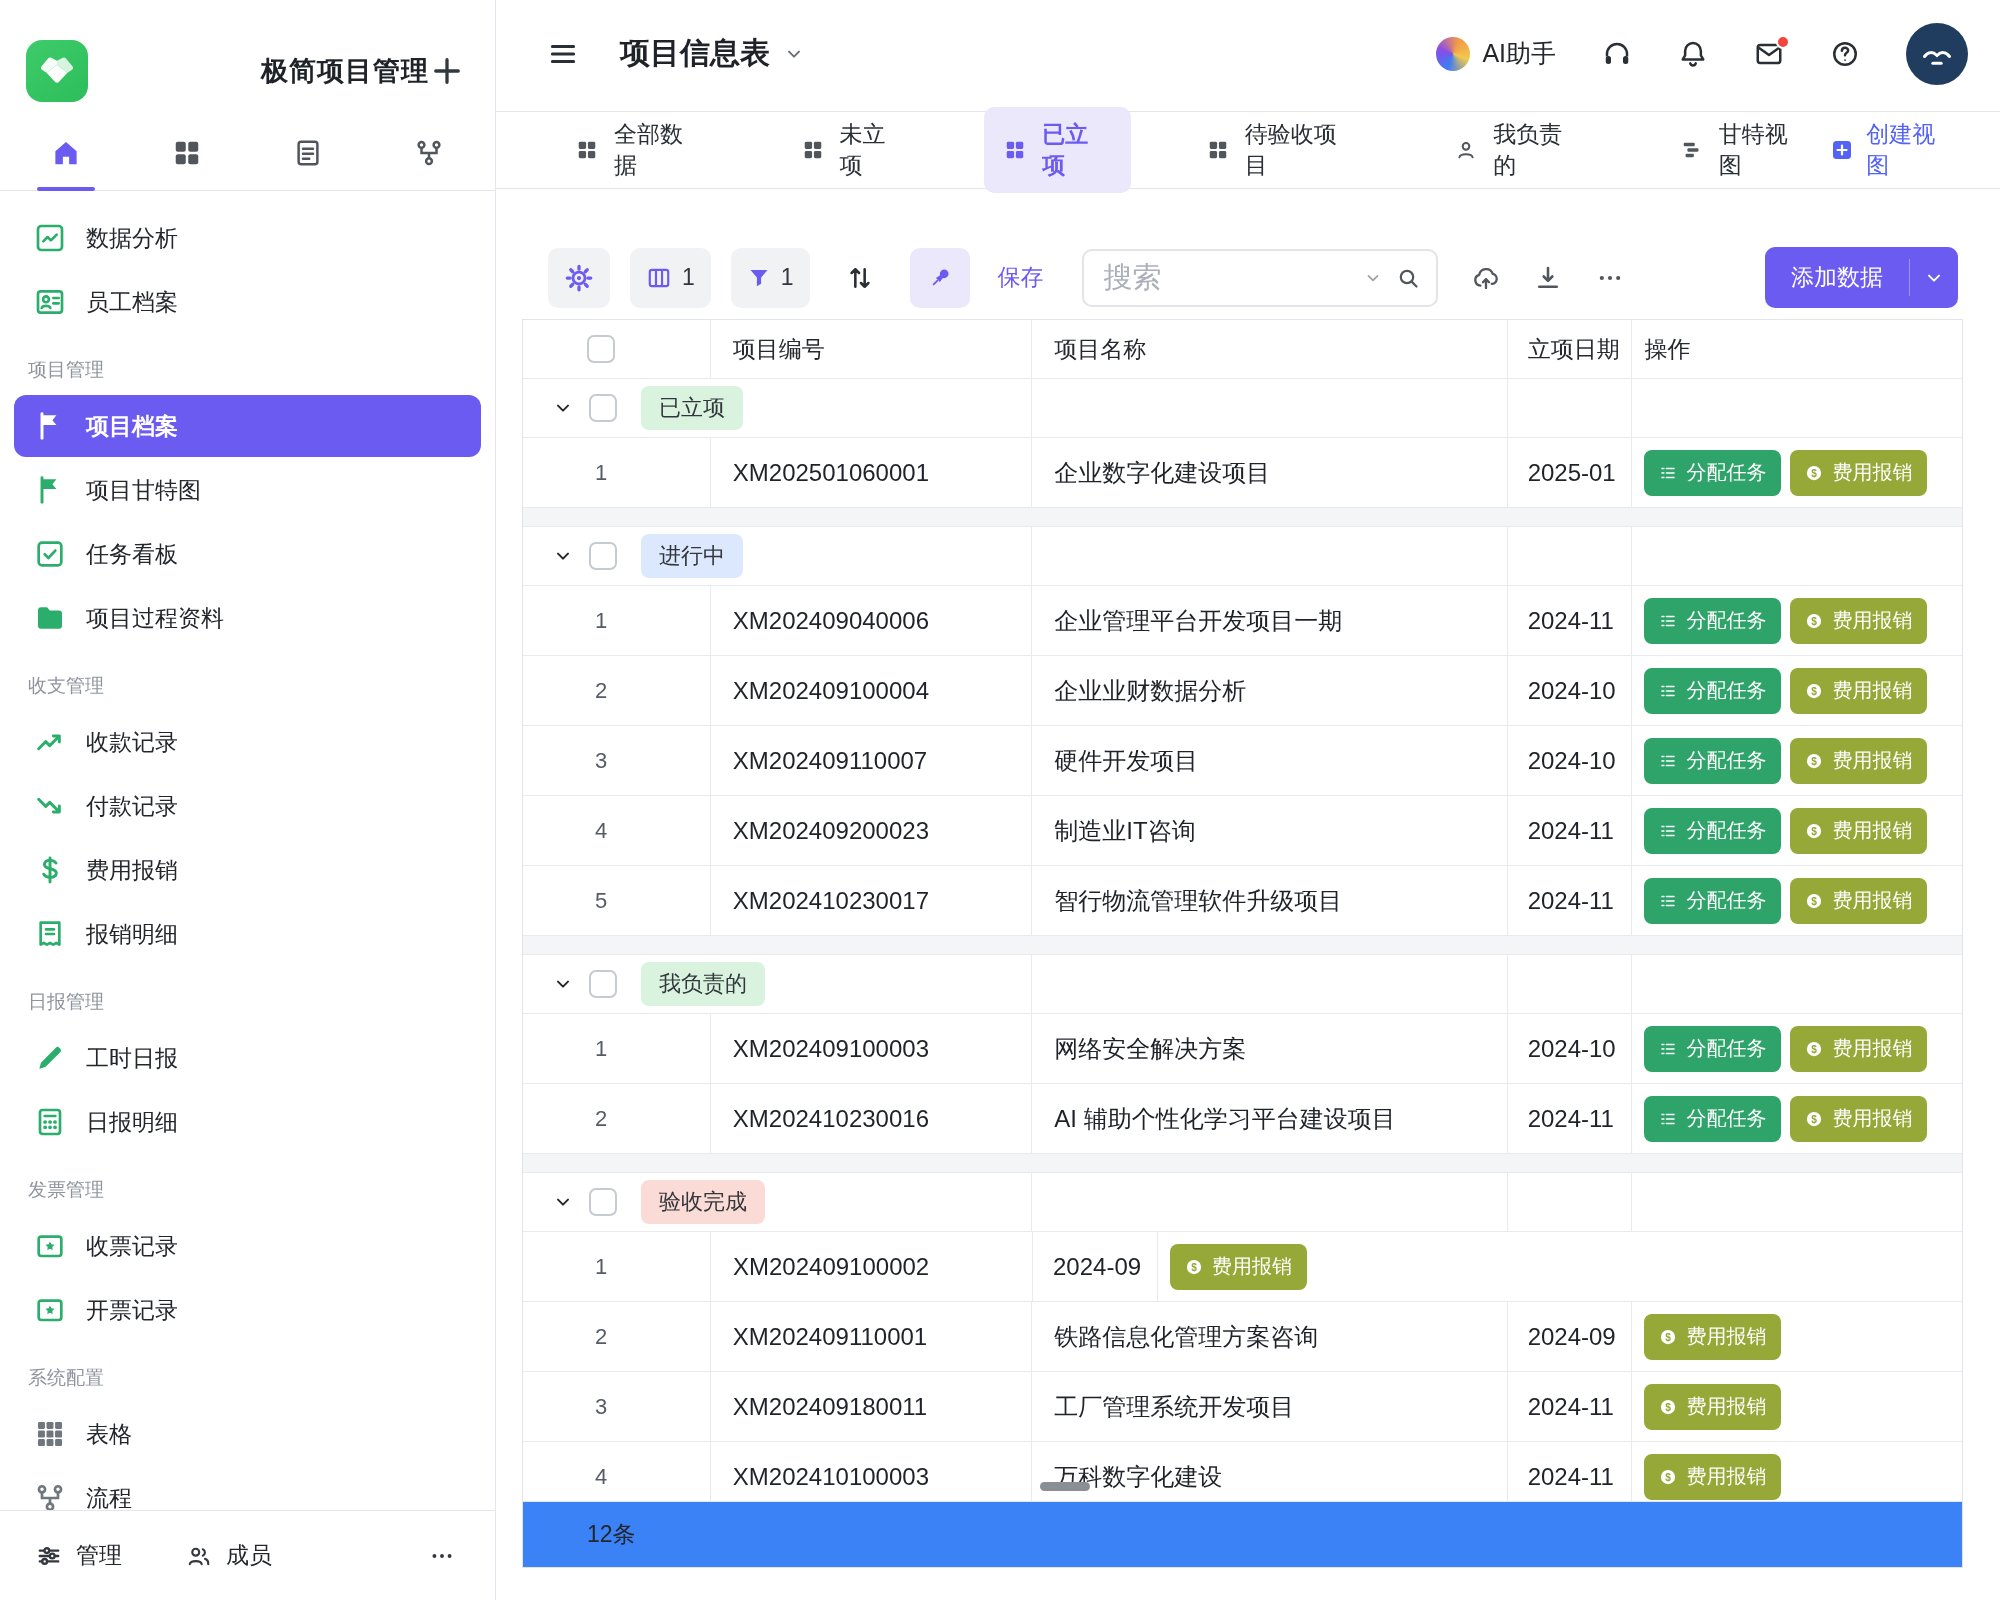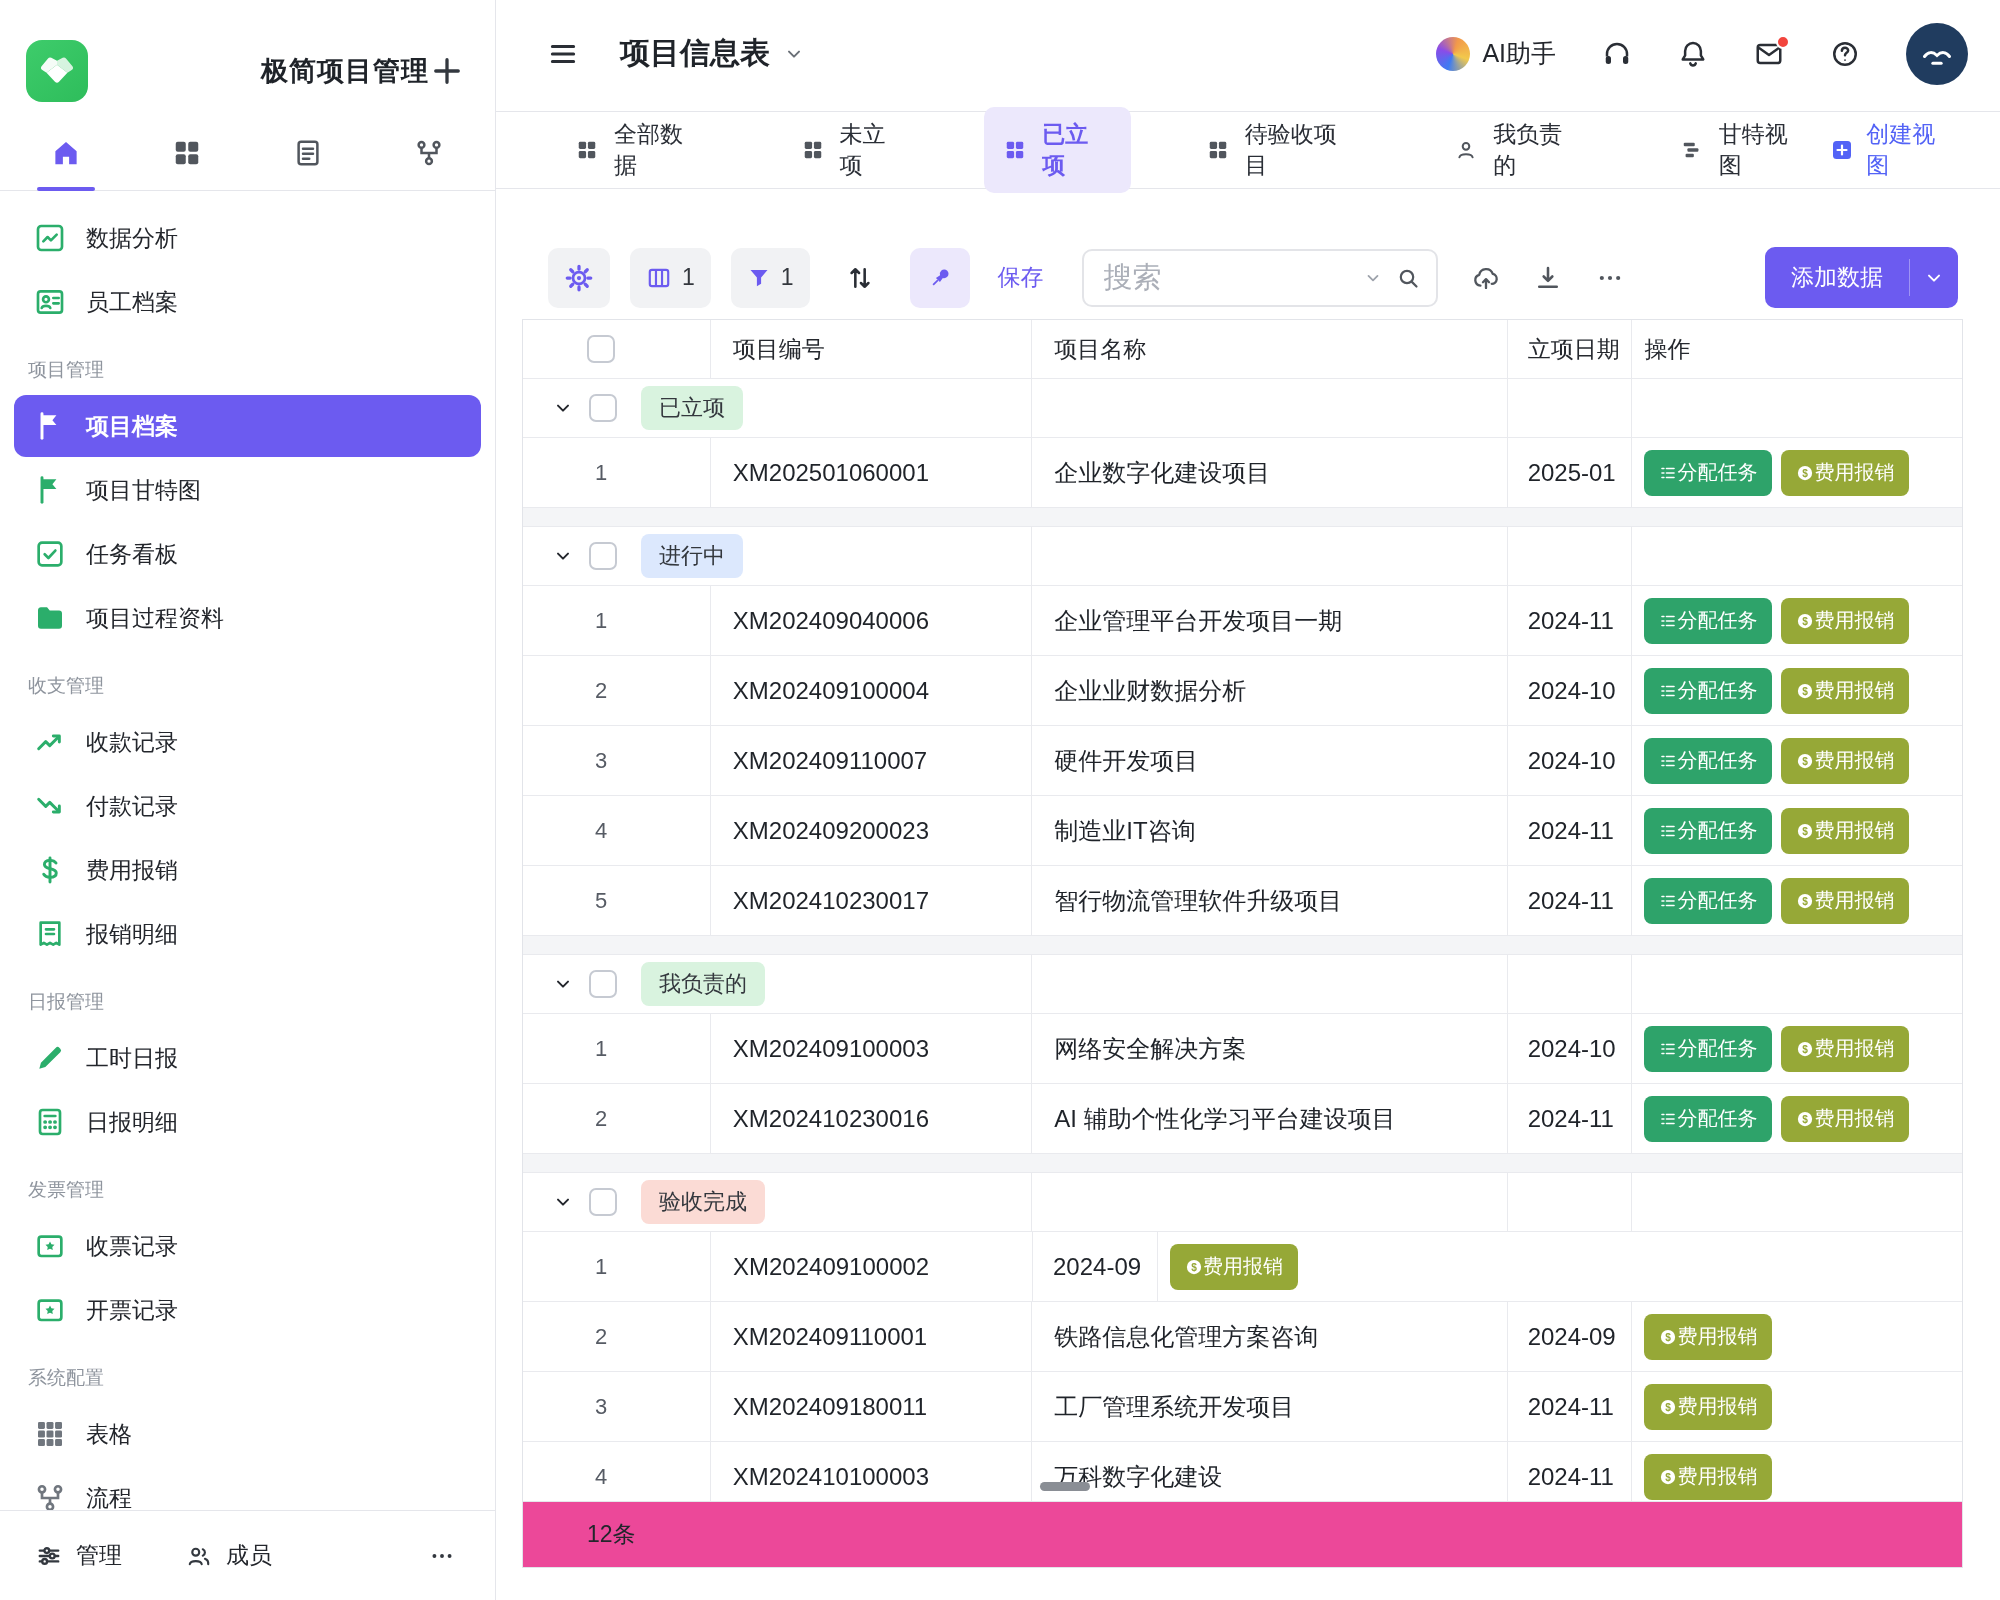--- a/index.html
+++ b/index.html
@@ -97,26 +97,26 @@
   .group-row{display:flex;height:59px;border-bottom:1px solid #E9EAEE;}
   .group-row .chev{color:#23262C;margin-right:16px;}
   .group-row .checkbox{margin-right:24px;}
   .badge{padding:7px 18px;border-radius:8px;font-size:22px;color:#33373D;}
   .badge-green{background:var(--badge-green);}
   .badge-blue{background:var(--badge-blue);}
   .badge-red{background:var(--badge-red);}
   .row{display:flex;height:70px;border-bottom:1px solid #E9EAEE;font-size:24px;color:#1F2329;background:#fff;}
   .rnum{width:28px;text-align:center;font-size:22px;color:#565B64;}
   .gap-row{height:19px;background:#F4F5F7;border-bottom:1px solid #E9EAEE;}
-  .abtn{height:46px;border:none;border-radius:8px;color:#fff;font-size:20px;display:flex;align-items:center;gap:0;
+  .abtn{height:46px;border:none;border-radius:8px;color:#fff;font-size:20px;display:flex;align-items:center;gap:9px;
     padding:0 15px;cursor:pointer;font-family:inherit;white-space:nowrap;justify-content:space-between;}
   .btn-assign{background:var(--assign);}
   .btn-expense{background:var(--expense);}
   .hscroll-thumb{position:absolute;left:517px;bottom:10px;width:50px;height:9px;border-radius:5px;background:#8A8E95;z-index:3;}
-  .t-footer{height:66px;border-top:1px solid #E5E6EB;display:flex;align-items:center;padding-left:64px;font-size:23px;color:#23262C;background:#ec4899;}
+  .t-footer{height:66px;border-top:1px solid #E5E6EB;display:flex;align-items:center;padding-left:64px;font-size:23px;color:#23262C;background:#3b82f6;}
 </style>
 </head>
 <body>
 
 <div class="app">
 
   <aside class="sidebar">
     <div class="logo-row">
       <div class="logo">
         <span class="ic">

